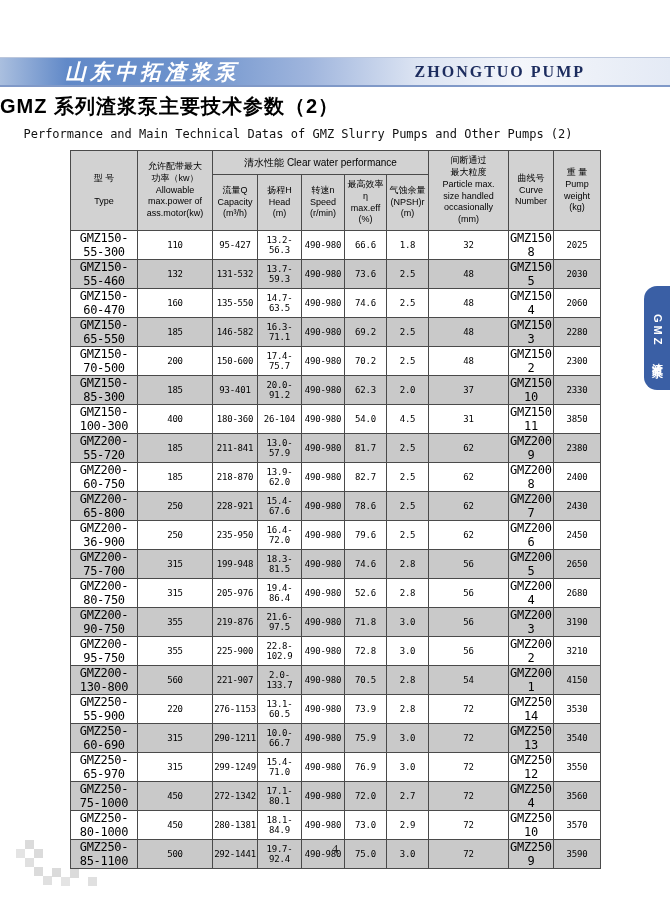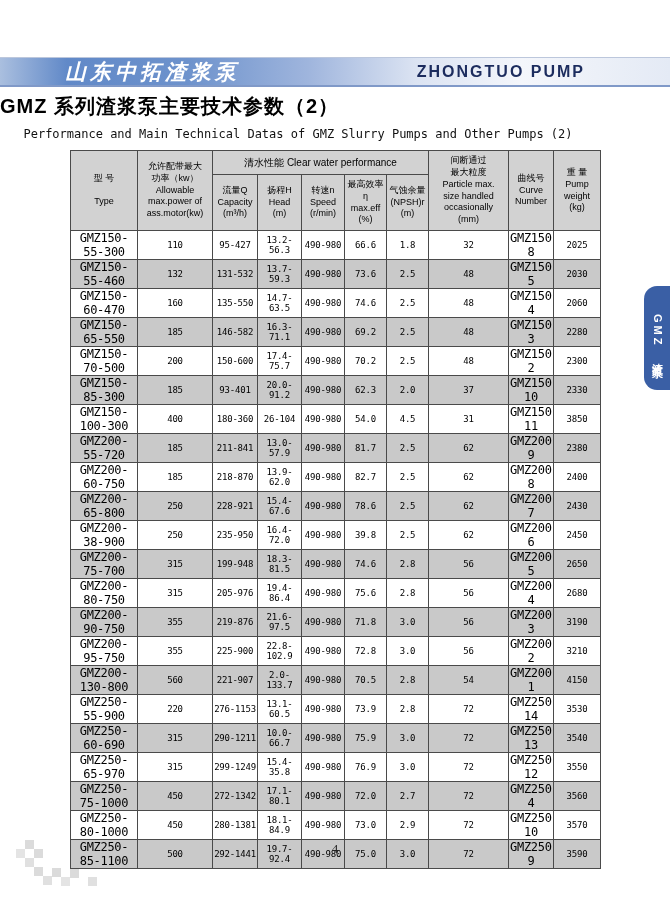--- a/index.html
+++ b/index.html
@@ -13,21 +13,21 @@
     background:linear-gradient(90deg,#aabfdf 0%,#6189c8 10%,#6d92cc 28%,#9fb5dd 46%,#dbe3f2 62%,#f4f6fb 78%,#e4eaf5 100%);
     border-top:1px solid #bcc7dc;border-bottom:2px solid #8099c8;
     display:flex;align-items:center;justify-content:space-between;
     padding:0 85px 0 65px;
   }
   .logo{
     color:#ffffff;font-size:21px;font-weight:bold;font-style:italic;
     letter-spacing:4px;white-space:nowrap;
   }
   .brand{
-    color:#1c2c5e;font-family:Liberation Sans, sans-serif;font-weight:bold;
+    color:#1c2c5e;font-family:Liberation Serif, serif;font-weight:bold;
     font-size:16px;letter-spacing:2px;white-space:nowrap;
   }
   
   .title{
     position:absolute;top:93px;left:0;width:670px;
     font-size:20px;font-weight:bold;letter-spacing:1px;color:#000;
   }
   .subtitle{
     position:absolute;top:127px;left:0;width:596px;text-align:center;
     font-size:12px;font-family:"DejaVu Sans Mono",monospace;color:#111;
@@ -266,26 +266,26 @@
           <td>228-921</td>
           <td>15.4-67.6</td>
           <td>490-980</td>
           <td>78.6</td>
           <td>2.5</td>
           <td>62</td>
           <td>GMZ200-7</td>
           <td>2430</td>
         </tr>
         <tr>
-          <td>GMZ200-38-900</td>
+          <td>GMZ200-36-900</td>
           <td>250</td>
           <td>235-950</td>
           <td>16.4-72.0</td>
           <td>490-980</td>
-          <td>39.8</td>
+          <td>79.6</td>
           <td>2.5</td>
           <td>62</td>
           <td>GMZ200-6</td>
           <td>2450</td>
         </tr>
         <tr class="alt">
           <td>GMZ200-75-700</td>
           <td>315</td>
           <td>199-948</td>
           <td>18.3-81.5</td>
@@ -295,21 +295,21 @@
           <td>56</td>
           <td>GMZ200-5</td>
           <td>2650</td>
         </tr>
         <tr>
           <td>GMZ200-80-750</td>
           <td>315</td>
           <td>205-976</td>
           <td>19.4-86.4</td>
           <td>490-980</td>
-          <td>75.6</td>
+          <td>52.6</td>
           <td>2.8</td>
           <td>56</td>
           <td>GMZ200-4</td>
           <td>2680</td>
         </tr>
         <tr class="alt">
           <td>GMZ200-90-750</td>
           <td>355</td>
           <td>219-876</td>
           <td>21.6-97.5</td>
@@ -365,21 +365,21 @@
           <td>75.9</td>
           <td>3.0</td>
           <td>72</td>
           <td>GMZ250-13</td>
           <td>3540</td>
         </tr>
         <tr>
           <td>GMZ250-65-970</td>
           <td>315</td>
           <td>299-1249</td>
-          <td>15.4-35.8</td>
+          <td>15.4-71.0</td>
           <td>490-980</td>
           <td>76.9</td>
           <td>3.0</td>
           <td>72</td>
           <td>GMZ250-12</td>
           <td>3550</td>
         </tr>
         <tr class="alt">
           <td>GMZ250-75-1000</td>
           <td>450</td>

